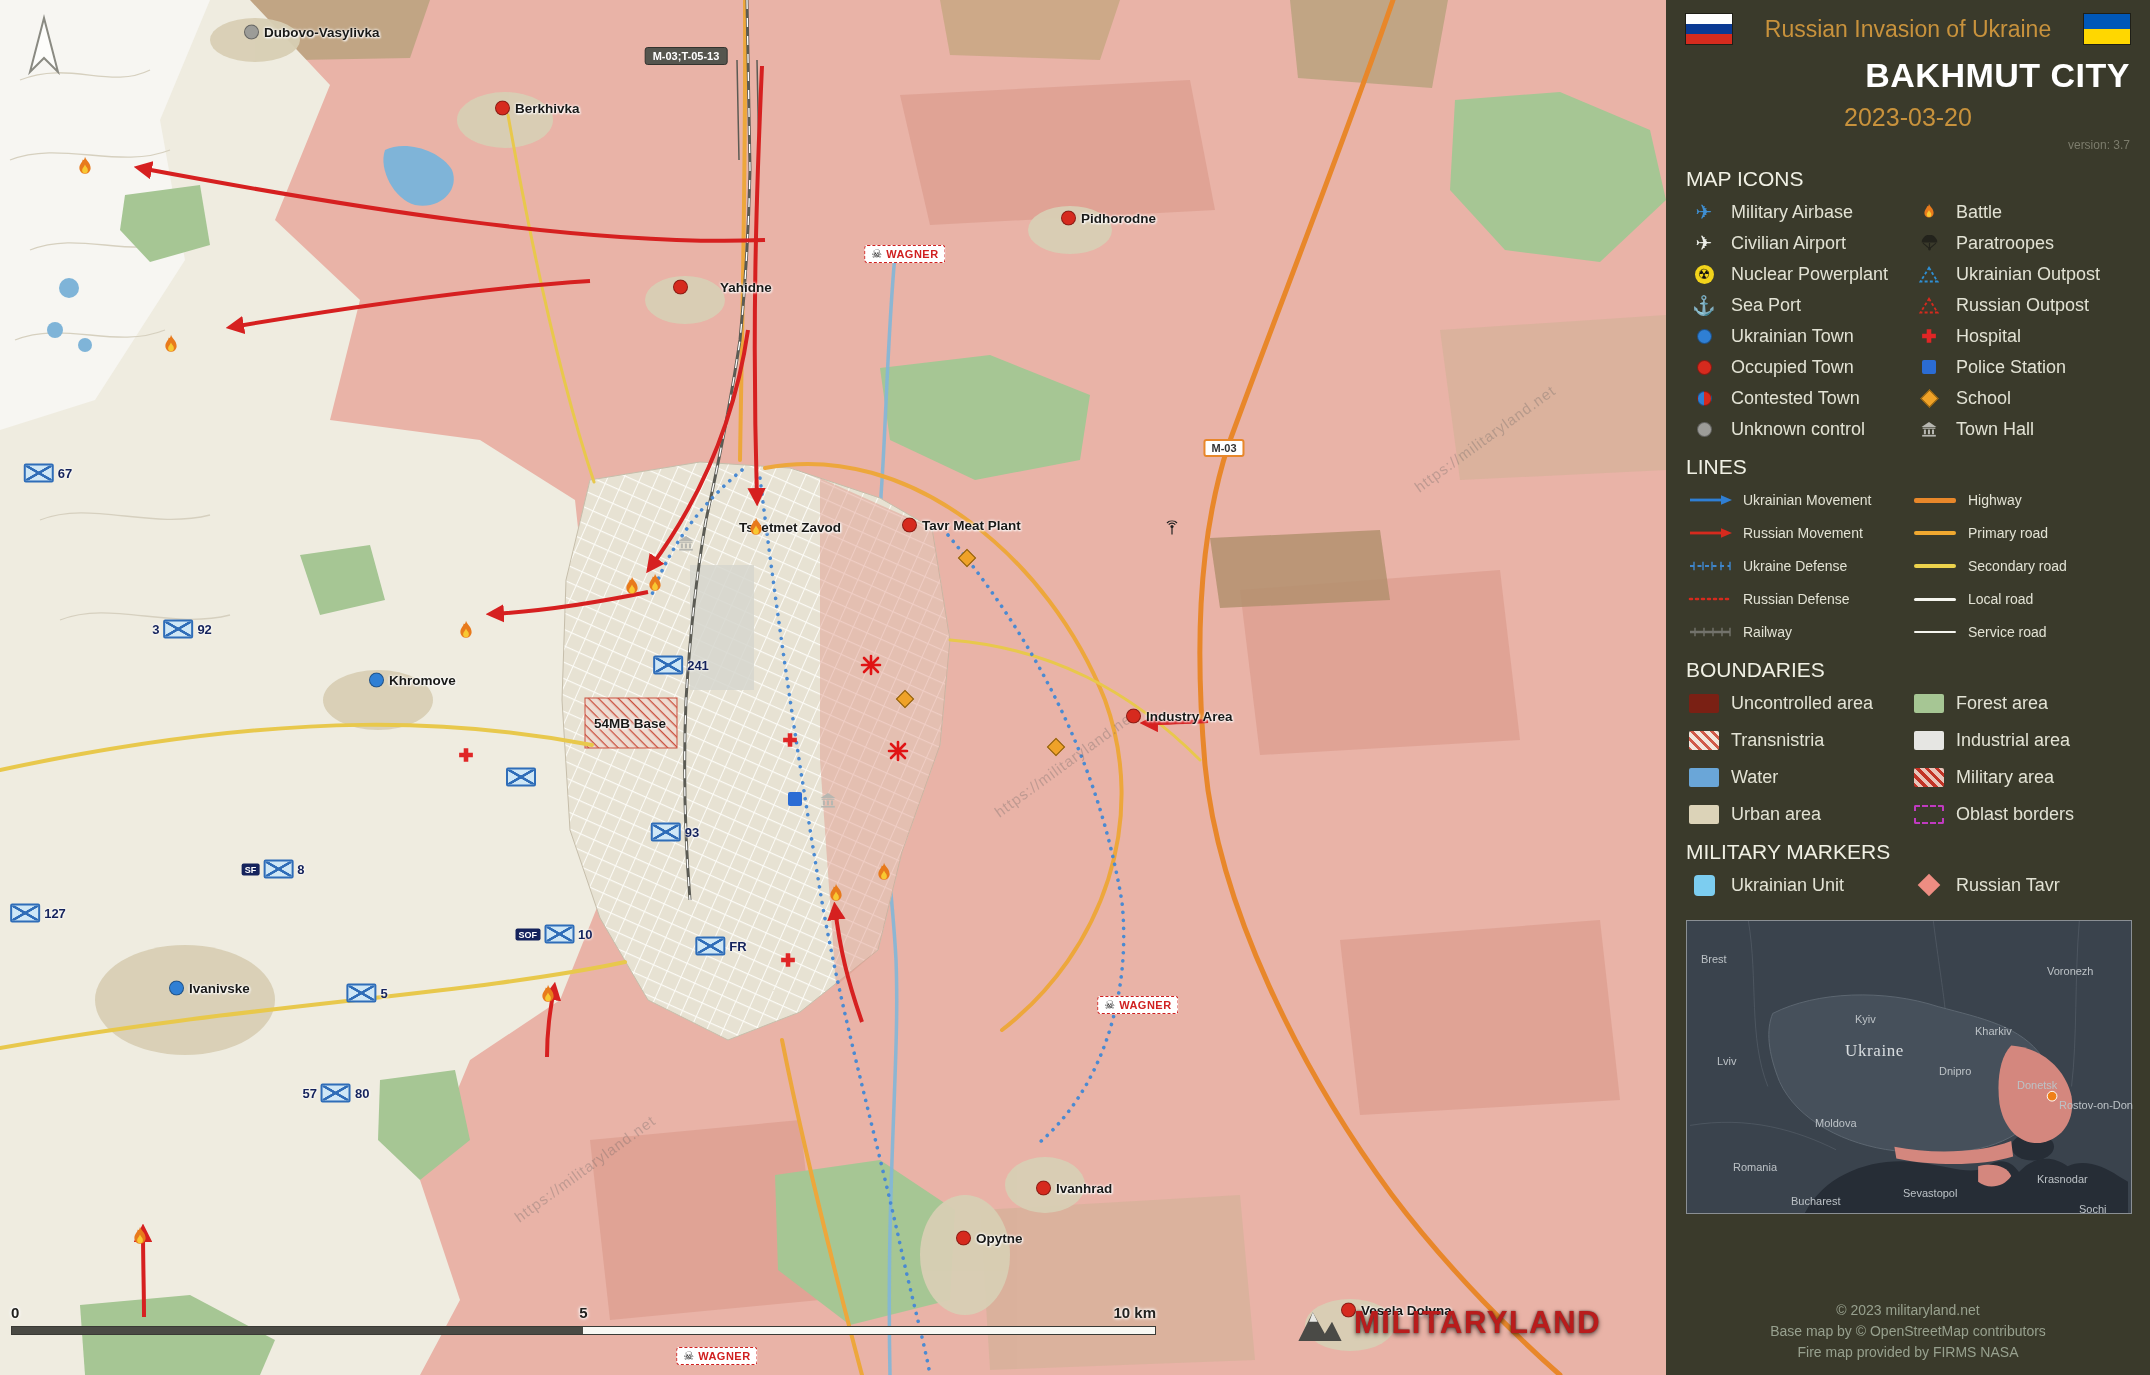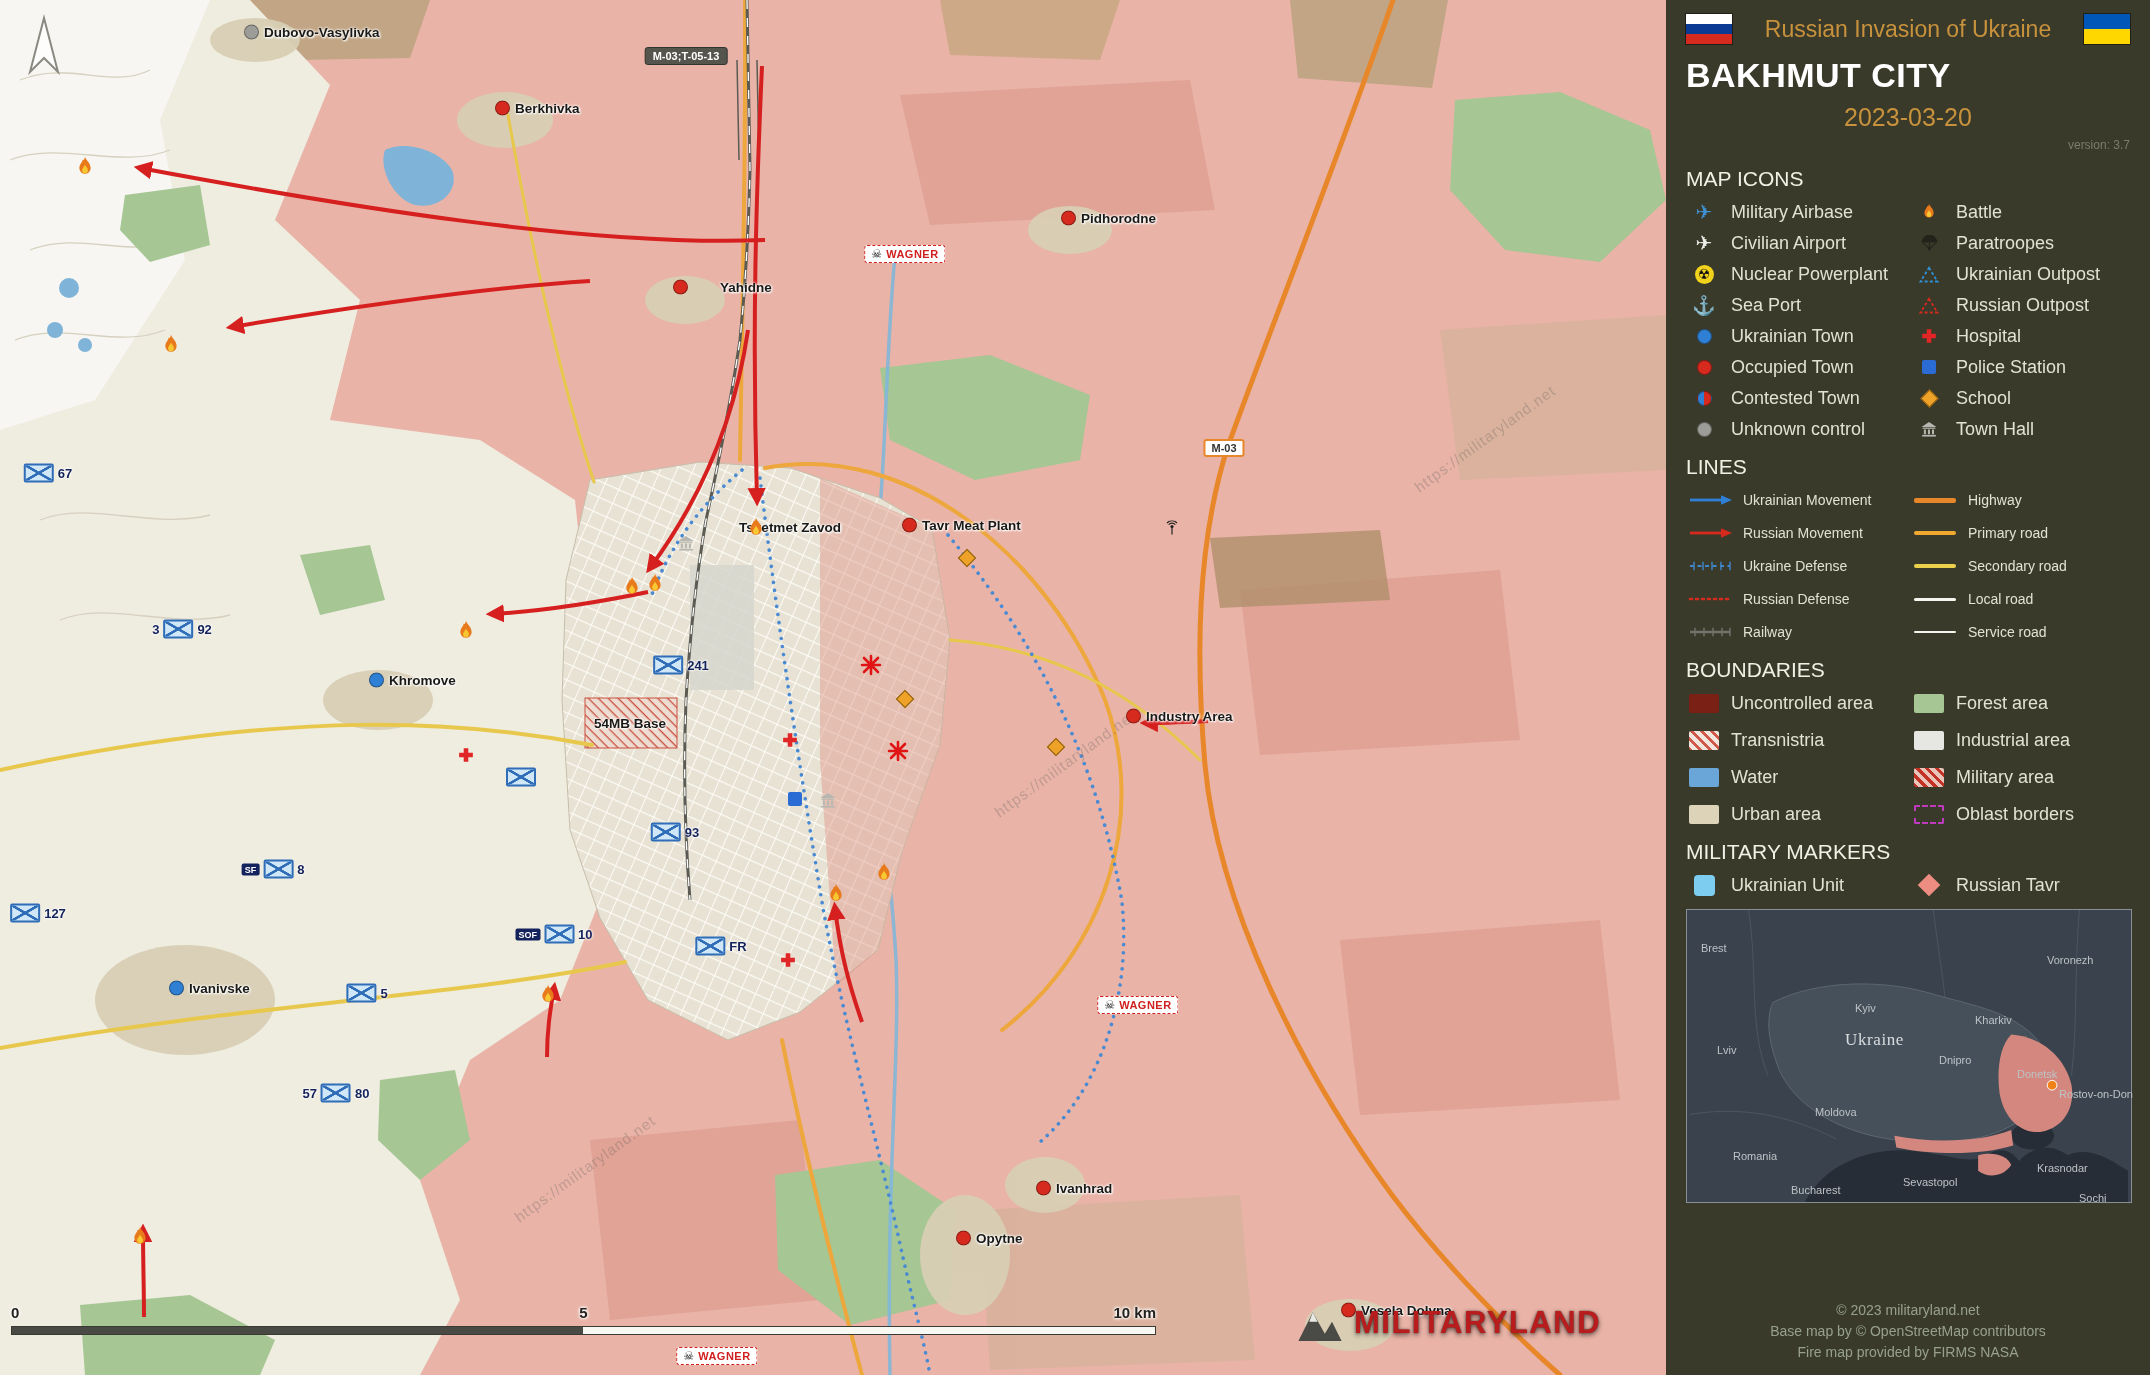--- a/index.html
+++ b/index.html
@@ -50,34 +50,34 @@
     text-shadow:0 2px 5px rgba(0,0,0,.6),0 0 2px rgba(0,0,0,.5);}
 
   
   .sidebar{width:484px;min-width:484px;height:1375px;background:#3a3a2b;box-sizing:border-box;
     padding:14px 20px 12px;display:flex;flex-direction:column;color:#e4e4d8;}
   .flag-row{display:flex;align-items:center;gap:10px;}
   .flag{width:46px;height:30px;flex:none;box-shadow:0 0 0 1px rgba(0,0,0,.45);}
   .flag.ru{background:linear-gradient(#ffffff 0 33%,#0a3a94 33% 66%,#d52b1e 66% 100%);}
   .flag.ua{background:linear-gradient(#0057b8 0 50%,#ffd700 50% 100%);}
   .main-title{flex:1;text-align:center;color:#c8923c;font-size:23px;}
-  .city-title{text-align:left;color:#ffffff;font-size:34px;font-weight:bold;margin-top:12px;letter-spacing:.5px;}
+  .city-title{text-align:right;color:#ffffff;font-size:34px;font-weight:bold;margin-top:12px;letter-spacing:.5px;}
   .date{text-align:center;color:#c8923c;font-size:25px;margin-top:8px;}
   .version{text-align:right;color:#7c7c6c;font-size:12px;margin-top:6px;}
   .section-heading{font-size:21px;color:#f0f0e4;margin:15px 0 10px;}
   .legend-grid{display:grid;grid-template-columns:1fr 1fr;row-gap:9px;column-gap:6px;}
   #grid-lines{row-gap:11px;}
   #grid-boundaries{row-gap:15px;}
   .legend-item{display:flex;align-items:center;gap:9px;font-size:18px;color:#e2e2d4;min-height:22px;white-space:nowrap;}
   #grid-lines .legend-item{font-size:14px;}
   .licon{width:36px;min-width:36px;display:flex;justify-content:center;align-items:center;}
   #grid-lines .licon{width:48px;min-width:48px;}
   .bswatch{display:inline-block;width:30px;height:19px;border-radius:2px;box-sizing:border-box;}
 
-  .minimap{margin-top:13px;position:relative;width:444px;height:292px;background:#3a434d;border:1px solid #8a8f94;box-sizing:content-box;}
+  .minimap{margin-top:24px;position:relative;width:444px;height:292px;background:#3a434d;border:1px solid #8a8f94;box-sizing:content-box;}
   .mm-label{position:absolute;color:#bcc2c6;font-size:11px;white-space:nowrap;}
   .mm-big{font-size:17px;color:#d9dde0;letter-spacing:.6px;font-family:Liberation Serif, serif;}
   .footer{margin-top:auto;text-align:center;font-size:14px;color:#97a08e;line-height:1.5;padding-top:10px;}
 </style>
 </head>
 <body>
 
 <div class="page">
 
   <div class="map-area">

